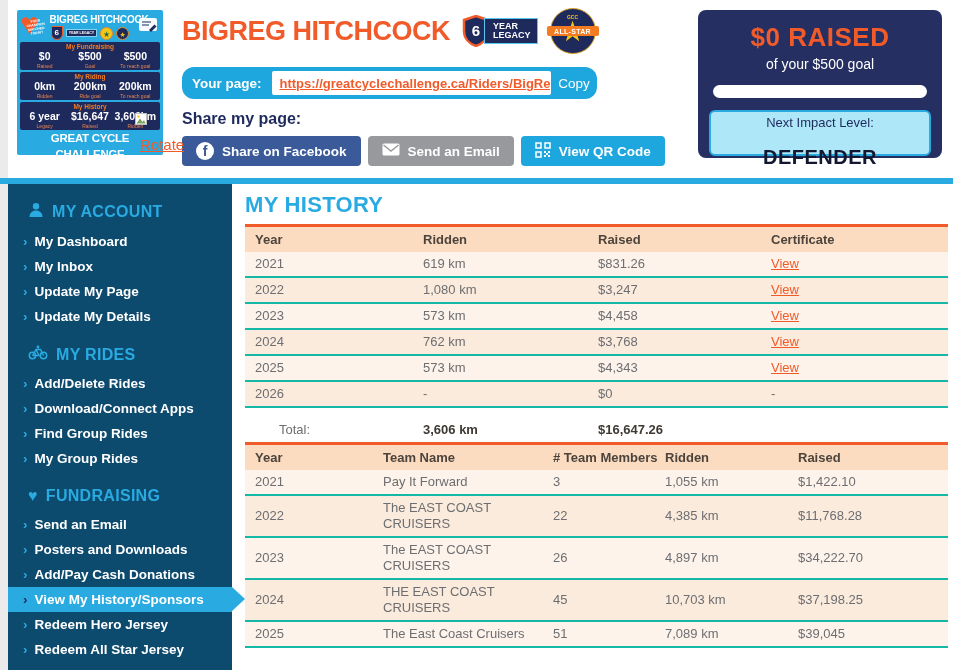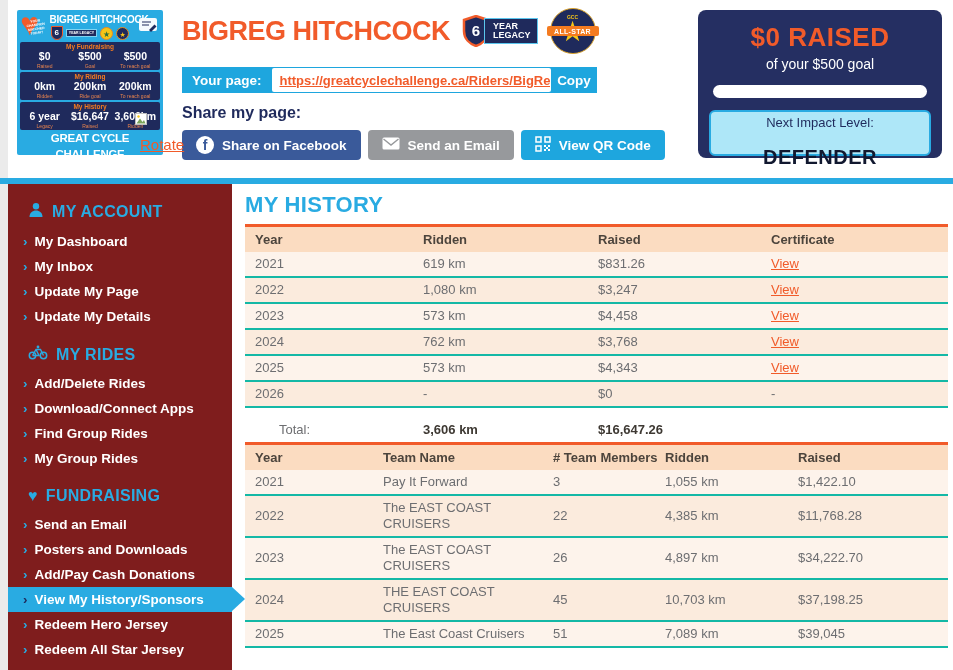--- a/index.html
+++ b/index.html
@@ -57,27 +57,27 @@
   .allstar-star { position:absolute; left:0; right:0; top:4px; text-align:center; font-size:28px;
                   line-height:38px; color:#F5C518; }
   .allstar-top { position:absolute; left:0; right:0; top:5px; text-align:center; font-size:5px;
                  font-weight:700; color:#F5C518; }
   .allstar-banner { position:absolute; left:-4px; right:-4px; top:17px; background:#F47B20;
                     border-radius:2px; color:#fff; font-size:7px; font-weight:800; text-align:center;
                     padding:1.5px 0; letter-spacing:0.3px; }
   .riding-line { margin-top:7px; color:#414042; font-size:13px; }
   .riding-line a { color:#F15B2A; font-weight:600; text-decoration:underline; cursor:pointer; }
 
-  .your-page-bar { margin-top:13px; width:415px; height:26px; background:#1EA6DE; border-radius:0;
+  .your-page-bar { margin-top:13px; width:415px; height:32px; background:#1EA6DE; border-radius:12px;
                    display:flex; align-items:center; overflow:hidden; }
   .your-page-label { padding:0 10px; color:#fff; font-weight:800; font-size:13.5px; white-space:nowrap; }
   .your-page-input { flex:1; background:#fff; border-radius:2px; margin:3px 0; height:24px;
                      line-height:24px; padding:0 8px; overflow:hidden; white-space:nowrap; }
   .your-page-input a { color:#F15B2A; font-size:13px; font-weight:600; text-decoration:underline; cursor:pointer; }
-  .copy-btn { width:46px; text-align:center; color:#fff; font-weight:700; font-size:13.5px; cursor:pointer; }
+  .copy-btn { width:46px; text-align:center; color:#fff; font-weight:400; font-size:13.5px; cursor:pointer; }
 
   .share-label { margin-top:11px; color:#1F2A5C; font-weight:800; font-size:16px; }
   .share-row { margin-top:8px; display:flex; gap:7px; }
   .share-btn { height:30px; border:none; border-radius:4px; color:#fff; font-weight:800; font-size:13.5px;
                display:inline-flex; align-items:center; gap:8px; padding:0 14px; cursor:pointer;
                font-family:"Liberation Sans", sans-serif; }
   .btn-fb { background:#3A5A9A; }
   .btn-email { background:#97999C; }
   .btn-qr { background:#1EA6DE; }
   .fb-circle { width:18px; height:18px; border-radius:50%; background:#fff; color:#3A5A9A;
@@ -93,21 +93,21 @@
                 border:2px solid #29ABE2; border-radius:6px; padding-top:3px; }
   .impact-label { color:#1F2A5C; font-size:13px; }
   .impact-level { color:#11182F; font-weight:800; font-size:20px; letter-spacing:0.5px;margin-top:16px; }
 
   
   .cyan-bar { position:absolute; left:0; top:178px; width:953px; height:6px; background:#29ABE2; }
 
   
   .lower { position:absolute; left:8px; top:184px; width:945px; height:486px; display:flex; }
 
-  .sidebar { position:relative; z-index:2; width:224px; background:#7f1d1d; padding-top:2px; overflow:visible;text-align:right; }
+  .sidebar { position:relative; z-index:2; width:224px; background:#0c4a6e; padding-top:2px; overflow:visible;text-align:right; }
   .side-heading { display:flex; align-items:center; gap:8px; margin:16px 0 7px 20px;
                   color:#29ABE2; font-weight:800; font-size:16px; letter-spacing:0.3px; }
   .side-heading .glyph { font-size:16px; line-height:16px; }
   .side-item { position:relative; display:flex; gap:7px; padding:4px 6px 4px 15px; color:#fff;
                font-weight:600; font-size:13.5px; line-height:17px; cursor:pointer; text-decoration:none; }
   .side-item .chev { color:#29ABE2; font-weight:700; }
   .side-item.active { background:#29ABE2; }
   .side-item.active .chev { color:#1F2A5C; }
   .side-item.active::after { content:''; position:absolute; right:-13px; top:0;
                              border-top:12.5px solid transparent; border-bottom:12.5px solid transparent;

